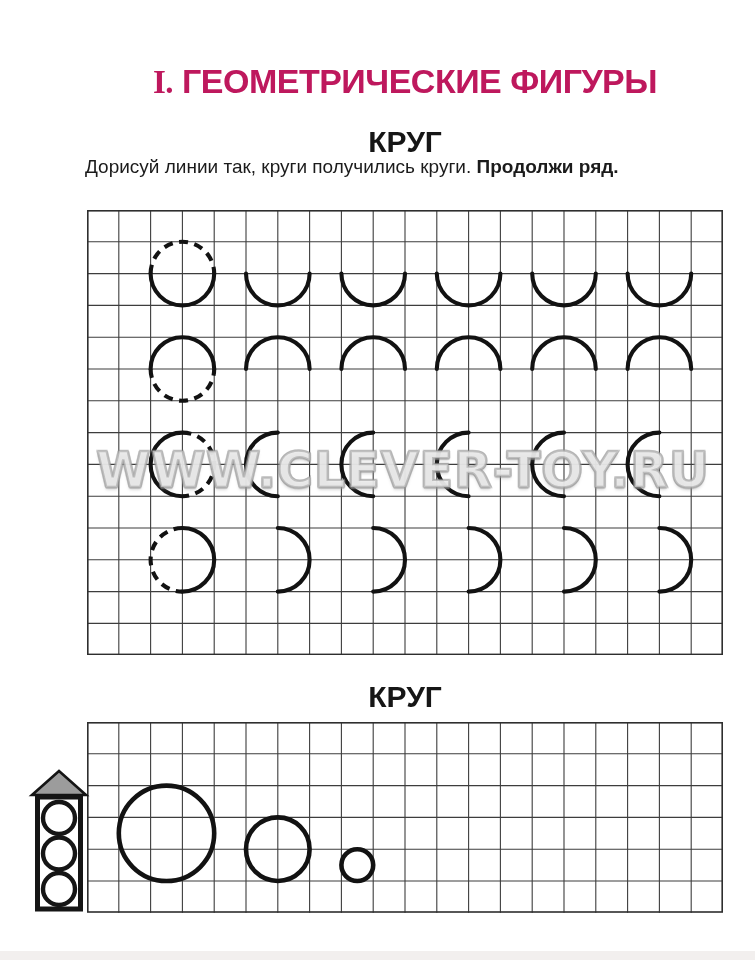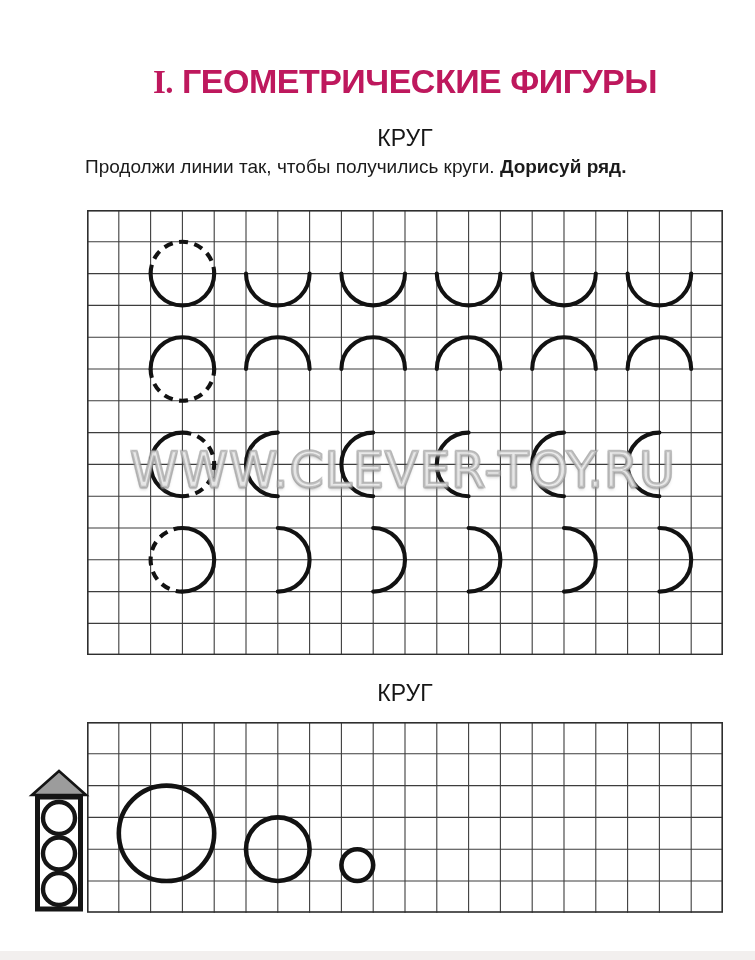--- a/index.html
+++ b/index.html
@@ -12,33 +12,33 @@
     left:87px;top:62px;width:636px;text-align:center;
     font-size:34px;font-weight:bold;color:#be185d;letter-spacing:-0.5px;
     white-space:nowrap;
   }
   .page-title .numeral{
     font-family:"Liberation Serif",serif;font-weight:bold;font-size:33px;
     margin-right:9px;
   }
   .section-heading{
     left:87px;width:636px;text-align:center;
-    font-size:23px;font-weight:normal;color:#161616;letter-spacing:0px;
+    font-size:30px;font-weight:bold;color:#161616;letter-spacing:0px;
   }
   #heading-1{top:125px;}
   #heading-2{top:680px;}
   .instruction{
     left:85px;top:156px;width:640px;font-size:19px;color:#1b1b1b;
     white-space:nowrap;
   }
   .instruction b{font-weight:bold;}
   svg{display:block;}
   .watermark{
     left:78px;top:442px;width:650px;text-align:center;
-    font-family:"DejaVu Sans",sans-serif;font-weight:normal;
+    font-family:"DejaVu Sans",sans-serif;font-weight:bold;
     font-size:49px;letter-spacing:1px;white-space:nowrap;
     color:rgba(255,255,255,0.72);
     -webkit-text-stroke:2.4px rgba(148,148,148,0.50);
     text-shadow:
       0 3px 3px rgba(130,130,130,0.30),
       1.5px 0 0 rgba(165,165,165,0.35),
       -1.5px 0 0 rgba(165,165,165,0.35),
       0 1.5px 0 rgba(165,165,165,0.35),
       0 -1.5px 0 rgba(165,165,165,0.35);
     pointer-events:none;
@@ -50,21 +50,21 @@
 </head>
 <body>
 
 <div class="abs page-title">
   <span class="numeral">I.</span><span>ГЕОМЕТРИЧЕСКИЕ ФИГУРЫ</span>
 </div>
 
 <div class="abs section-heading" id="heading-1">КРУГ</div>
 
 <div class="abs instruction">
-  <span>Продолжи линии так, чтобы получились круги. </span><b>Дорисуй ряд.</b>
+  <span>Дорисуй линии так, круги получились круги. </span><b>Продолжи ряд.</b>
 </div>
 
 <svg class="abs" id="grid1" style="left:87px;top:210px;" viewBox="0 0 636 445.2" width="636" height="445.2">
     <g stroke="#3d3d3d" stroke-width="1.1">
       <line x1="31.8" y1="0" x2="31.8" y2="445.2"></line>
       <line x1="63.6" y1="0" x2="63.6" y2="445.2"></line>
       <line x1="95.4" y1="0" x2="95.4" y2="445.2"></line>
       <line x1="127.2" y1="0" x2="127.2" y2="445.2"></line>
       <line x1="159" y1="0" x2="159" y2="445.2"></line>
       <line x1="190.8" y1="0" x2="190.8" y2="445.2"></line>

